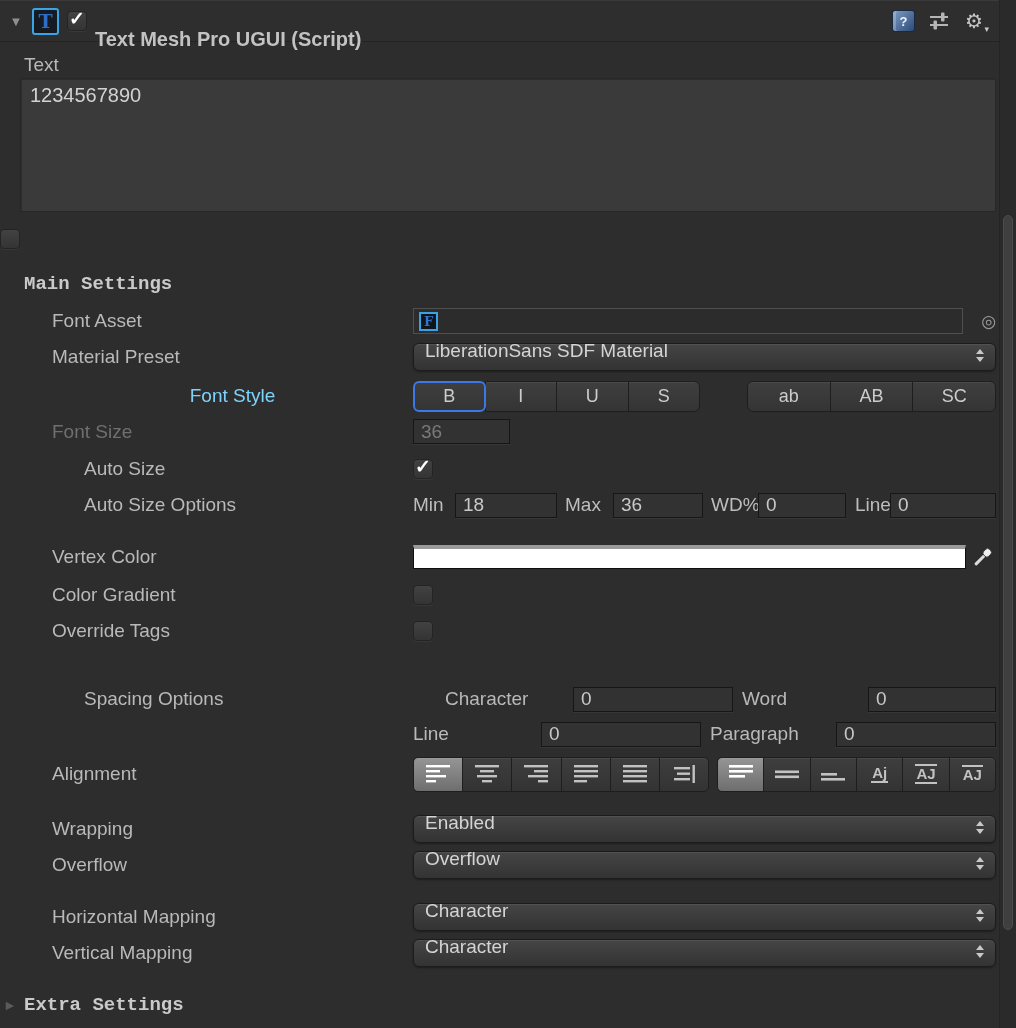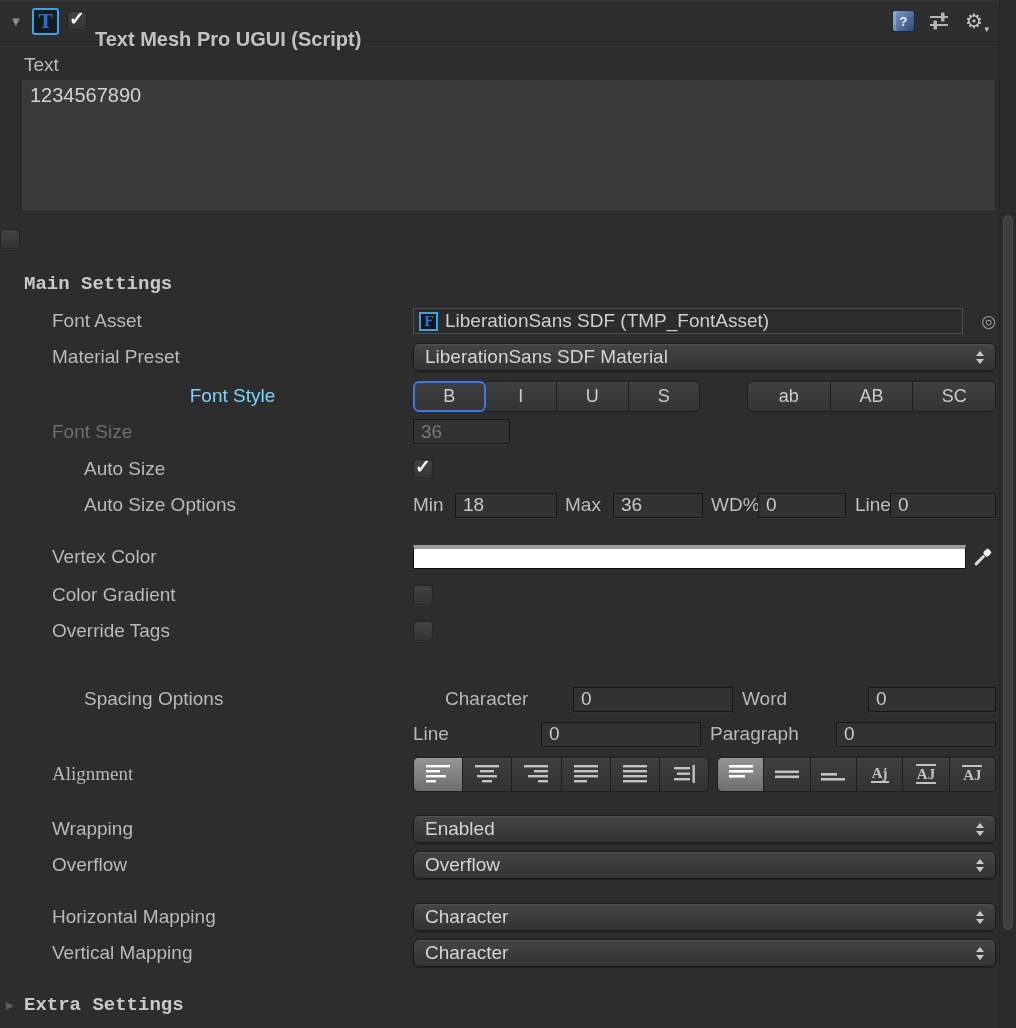--- a/index.html
+++ b/index.html
@@ -77,21 +77,21 @@
     display:flex; align-items:center;
   }
   .numfield.disabled { color:#7a7a7a; }
 
   
   .dropdown {
     flex:1; height:28px; border-radius:6px;
     background:linear-gradient(#454545,#333333);
     border:1px solid #1c1c1c;
     box-shadow:inset 0 1px 0 rgba(255,255,255,.07), 0 1px 2px rgba(0,0,0,.35);
-    display:flex; align-items:center; padding:8px 11px;
+    display:flex; align-items:flex-end; padding:8px 11px;
     color:#d4d4d4;
   }
   .dd-arrows { margin-left:auto; display:flex; flex-direction:column; align-items:center; gap:3px; }
   .dd-arrows i { display:block; width:0; height:0; border-left:4px solid transparent; border-right:4px solid transparent; }
   .dd-arrows i.up   { border-bottom:5px solid #c9c9c9; }
   .dd-arrows i.down { border-top:5px solid #c9c9c9; }
 
   
   .objfield {
     width:550px; height:26px; background:#2c2c2c;
@@ -172,21 +172,21 @@
   .m-mp    { margin-top:9px;  height:28px; }
   .m-fs    { margin-top:9px;  height:32px; }
   .m-fsz   { margin-top:7px;  height:25px; }
   .m-as    { margin-top:14px; height:22px; }
   .m-aso   { margin-top:12px; height:26px; }
   .m-vc    { margin-top:26px; height:26px; }
   .m-cg    { margin-top:14px; height:22px; }
   .m-ot    { margin-top:14px; height:22px; }
   .m-sp1   { margin-top:44px; height:26px;padding-left:32px; }
   .m-sp2   { margin-top:9px;  height:26px; }
-  .m-alg   { margin-top:9px;  height:36px;font-family:Liberation Serif, serif; }
+  .m-alg   { margin-top:9px;  height:36px; }
   .m-wrap  { margin-top:23px; height:28px; }
   .m-ovf   { margin-top:8px;  height:28px; }
   .m-hm    { margin-top:24px; height:28px; }
   .m-vm    { margin-top:8px;  height:28px; }
   .m-extra { margin-top:26px; height:24px; }
 
   .extra-fold { width:24px; padding-left:3px; color:#5a5a5a; font-size:14px; }
 
   
   .scroll-rail {
@@ -237,21 +237,20 @@
     <span class="label ind0 section-h">Main Settings</span>
   </div>
 
   <div class="r m-fa">
     <span class="label">Font Asset</span>
     <span class="ctrl">
       <span class="objfield">
         <span class="f-icon">
             <span>F</span>
           </span>
-        <span>LiberationSans SDF (TMP_FontAsset)</span>
       </span>
       <span class="picker">◎</span>
     </span>
   </div>
 
   <div class="r m-mp">
     <span class="label">Material Preset</span>
     <span class="ctrl">
       <span class="dropdown">
         <span>LiberationSans SDF Material</span>

